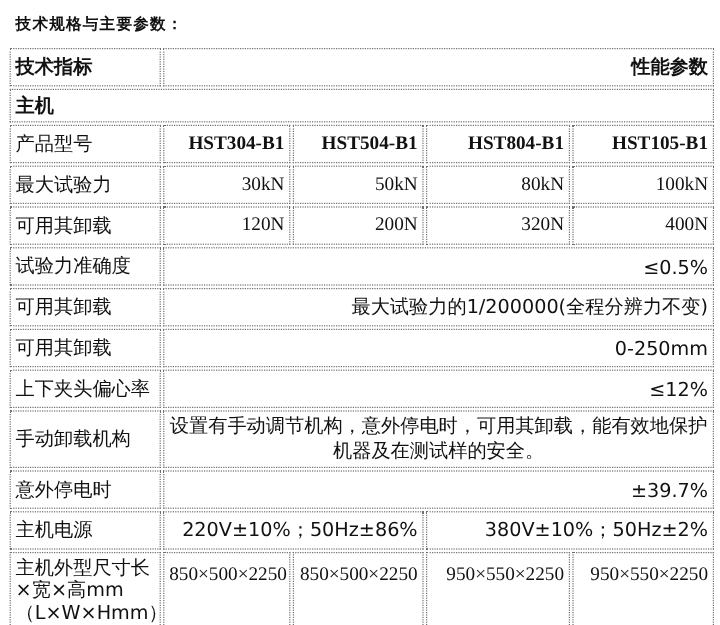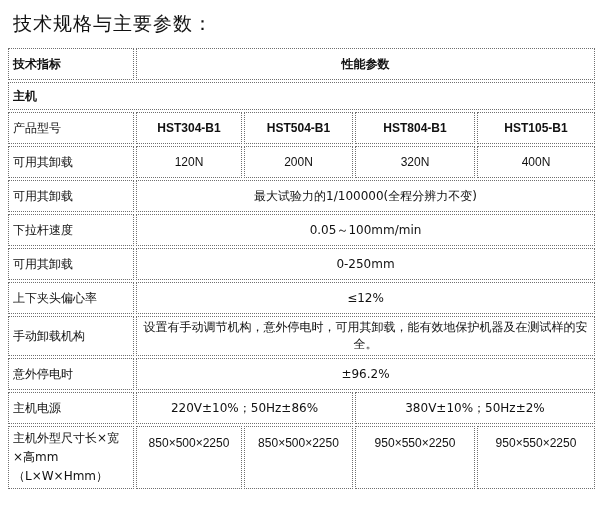--- a/index.html
+++ b/index.html
@@ -1,26 +1,26 @@
 <!DOCTYPE html>
 <html><head>
 <meta charset="utf-8">
 <style>
   html,body{margin:0;padding:0;background:#ffffff;}
   body{font-family:"DejaVu Sans",sans-serif;color:#111;}
   .page{width:600px;height:521px;overflow:hidden;background:#fff;position:relative;}
-  .doc-title{font-size:19px;font-weight:normal;padding:11px 16px 9px 13px;letter-spacing:1px;}
+  .doc-title{font-size:13px;font-weight:bold;padding:11px 16px 9px 13px;letter-spacing:1px;}
   table.spec{border-collapse:separate;border-spacing:2px;table-layout:fixed;width:587px;margin-left:6px;}
-  table.spec td{border:1px dotted #6f6f6f;font-size:12px;vertical-align:middle;
+  table.spec td{border:1px dotted #6f6f6f;font-size:16px;vertical-align:middle;
                 padding:2px 4px;overflow:hidden;background:#fff;}
   td.lbl{text-align:left;padding-left:8px;}
-  td.val{text-align:center;font-size:11px;}
+  td.val{text-align:right;font-size:11px;}
   td.val-left{text-align:center;padding-left:7px;font-size:12px;}
   td.bold{font-weight:bold;}
-  td.mono{font-family:Liberation Sans, sans-serif;}
+  td.mono{font-family:Liberation Serif, serif;}
   td.wrap2{line-height:19px;padding-top:4px;padding-bottom:4px;}
   tr.r-std td{height:26px;}
   tr.r-sec td{height:22px;}
   tr.r-tall td{height:34px;}
 </style>
 </head>
 <body>
 
 <div class="page">
 
@@ -45,58 +45,65 @@
       </tr>
 
       <tr class="r-std">
         <td class="lbl">产品型号</td>
         <td class="val bold mono">HST304-B1</td>
         <td class="val bold mono">HST504-B1</td>
         <td class="val bold mono">HST804-B1</td>
         <td class="val bold mono">HST105-B1</td>
       </tr>
 
+      <tr class="r-std">
+        <td class="lbl">最大试验力</td>
+        <td class="val mono">30kN</td>
+        <td class="val mono">50kN</td>
+        <td class="val mono">80kN</td>
+        <td class="val mono">100kN</td>
+      </tr>
 
       <tr class="r-std">
         <td class="lbl">可用其卸载</td>
         <td class="val mono">120N</td>
         <td class="val mono">200N</td>
         <td class="val mono">320N</td>
         <td class="val mono">400N</td>
       </tr>
 
+      <tr class="r-std">
+        <td class="lbl">试验力准确度</td>
+        <td class="val" colspan="4">≤0.5%</td>
+      </tr>
 
       <tr class="r-std">
         <td class="lbl">可用其卸载</td>
-        <td class="val" colspan="4">最大试验力的1/100000(全程分辨力不变)</td>
+        <td class="val" colspan="4">最大试验力的1/200000(全程分辨力不变)</td>
       </tr>
 
-      <tr class="r-std">
-        <td class="lbl">下拉杆速度</td>
-        <td class="val" colspan="4">0.05～100mm/min</td>
-      </tr>
 
       <tr class="r-std">
         <td class="lbl">可用其卸载</td>
         <td class="val" colspan="4">0-250mm</td>
       </tr>
 
       <tr class="r-std">
         <td class="lbl">上下夹头偏心率</td>
         <td class="val" colspan="4">≤12%</td>
       </tr>
 
       <tr class="r-std">
         <td class="lbl">手动卸载机构</td>
         <td class="val-left" colspan="4">设置有手动调节机构，意外停电时，可用其卸载，能有效地保护机器及在测试样的安全。</td>
       </tr>
 
       <tr class="r-std">
         <td class="lbl">意外停电时</td>
-        <td class="val" colspan="4">±96.2%</td>
+        <td class="val" colspan="4">±39.7%</td>
       </tr>
 
 
       <tr class="r-std">
         <td class="lbl">主机电源</td>
         <td class="val" colspan="2">220V±10%；50Hz±86%</td>
         <td class="val" colspan="2">380V±10%；50Hz±2%</td>
       </tr>
 
       <tr class="r-tall">

